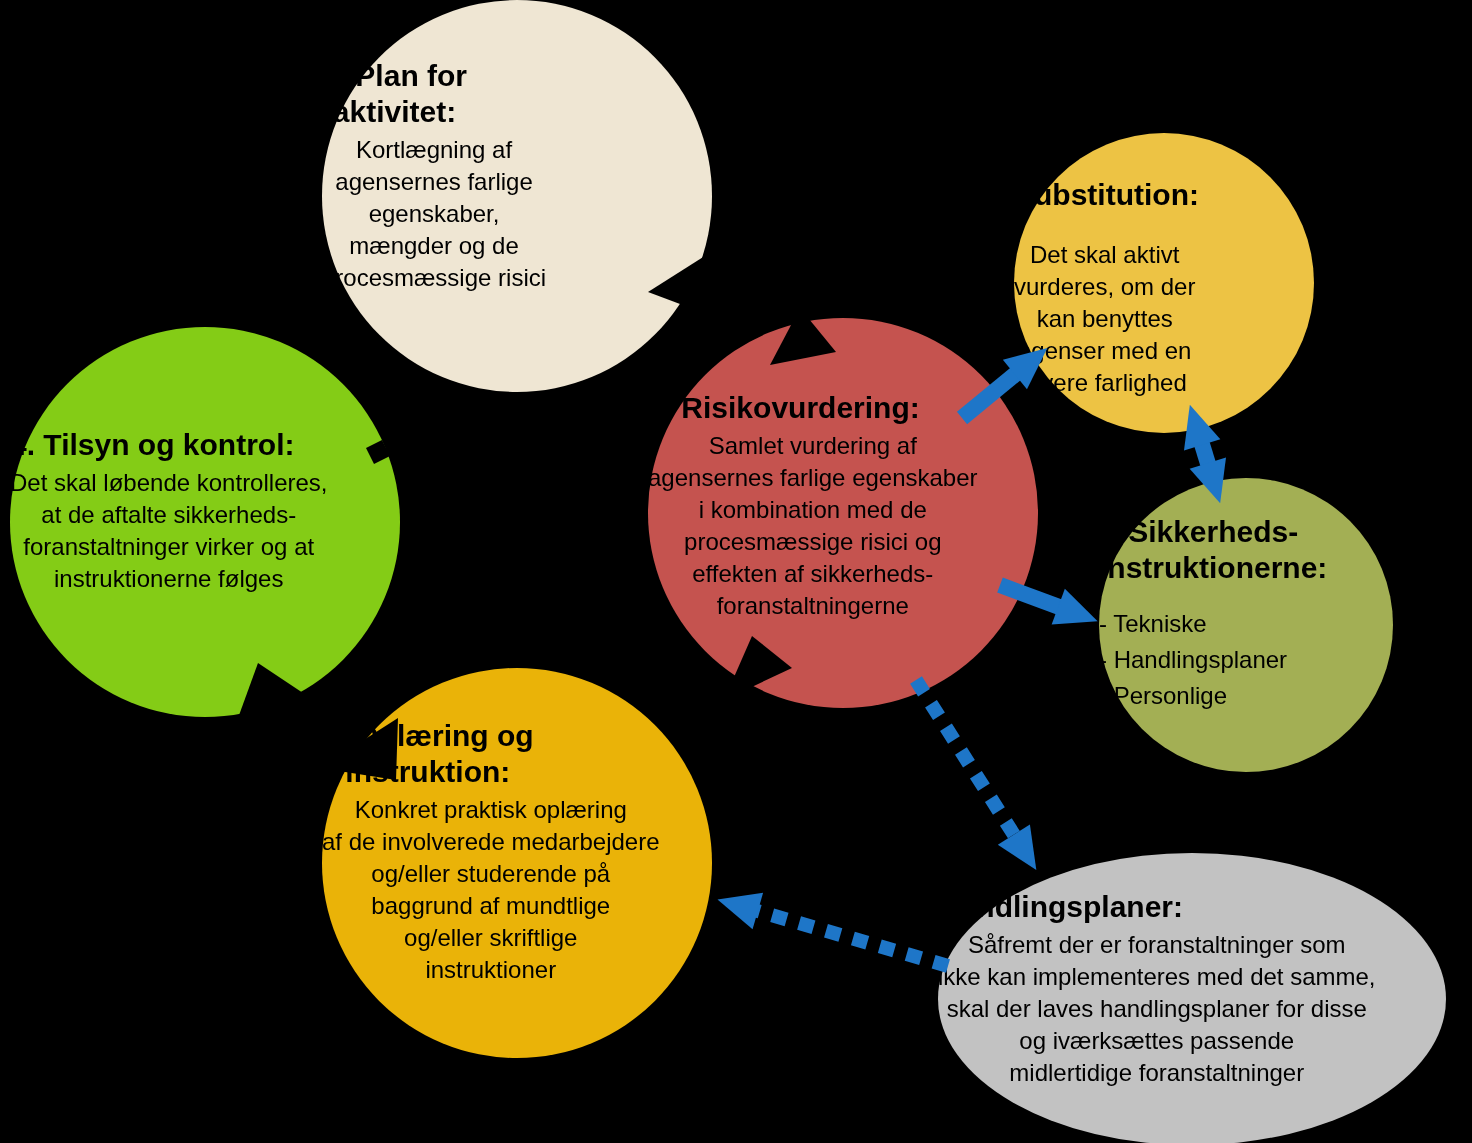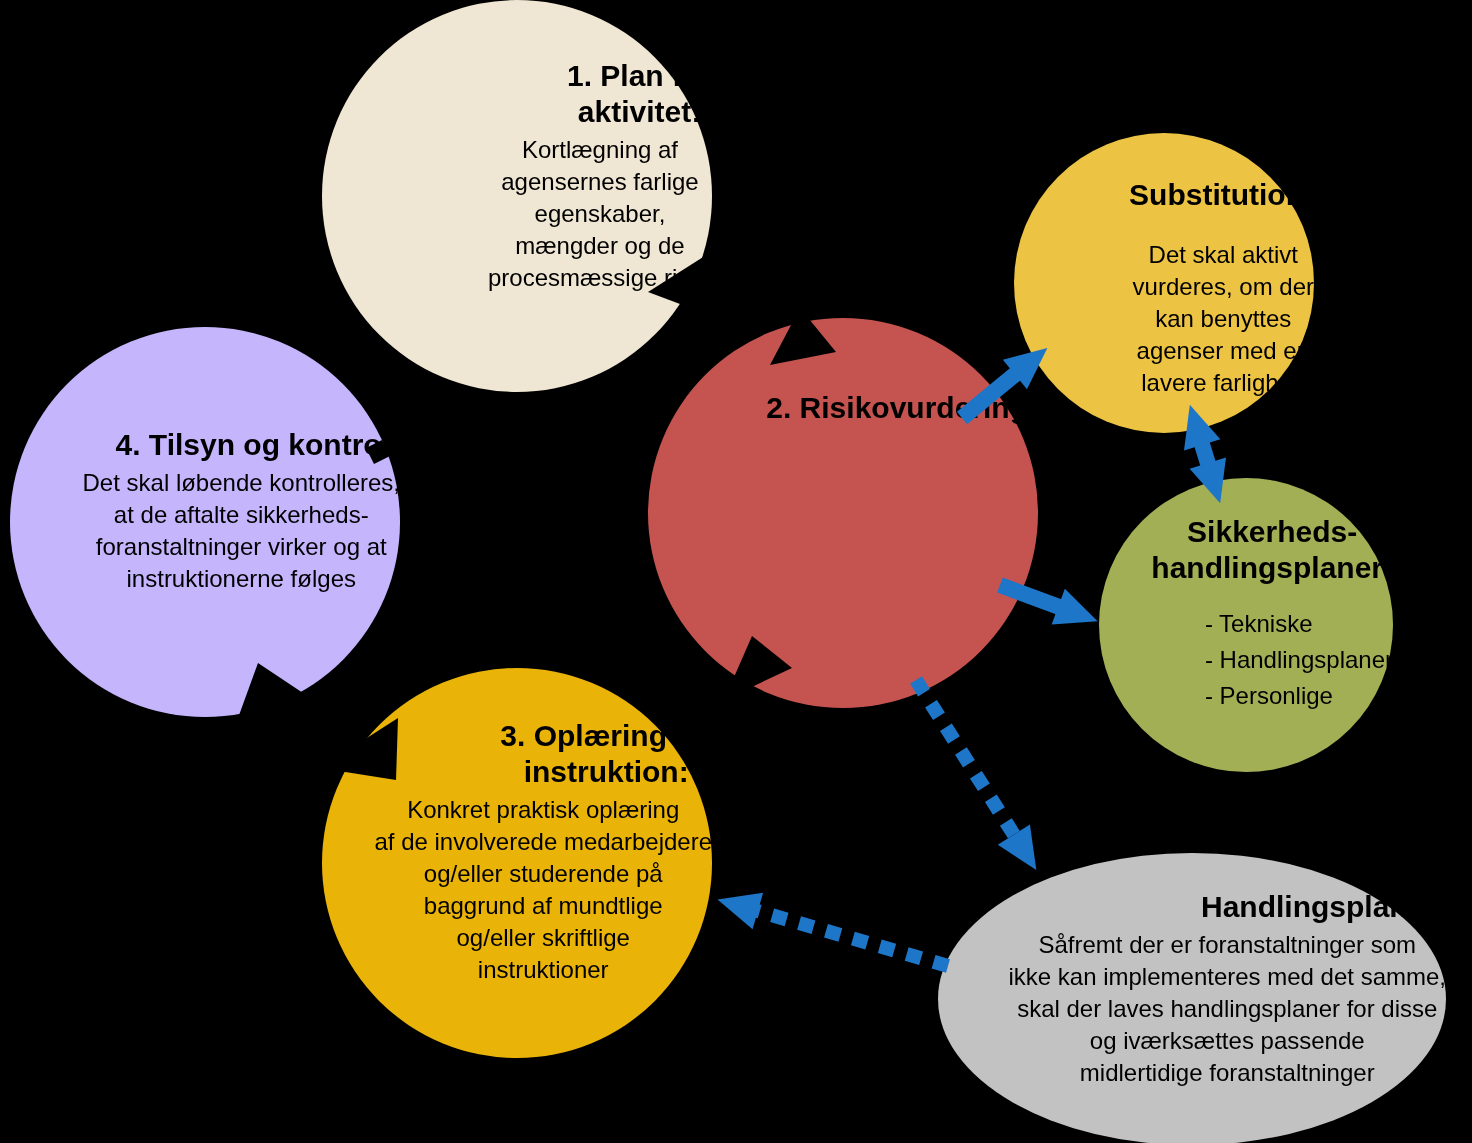--- a/index.html
+++ b/index.html
@@ -14,21 +14,21 @@
     background: #000000;
     overflow: hidden;
     font-family: "Liberation Sans", "DejaVu Sans", sans-serif;
     color: #000000;
   }
   .node {
     position: absolute;
     border-radius: 50%;
     display: flex;
     flex-direction: column;
-    align-items: flex-end;
+    align-items: flex-start;
     text-align: center;
     box-sizing: border-box;
     z-index: 1;
   }
   .node-title {
     font-weight: bold;
     font-size: 30px;
     line-height: 36px;
     white-space: pre-line;
   }
@@ -42,21 +42,21 @@
     margin-top: 20px;
     text-align: left;
     font-size: 24px;
     line-height: 36px;
   }
   .node-list span { display: block; }
 
   .plan          { left: 322px; top: 0px;   width: 390px; height: 392px; background: #EFE6D3; padding-top: 58px; }
   .plan .node-body { max-width: 250px; }
 
-  .tilsyn        { left: 10px;  top: 327px; width: 390px; height: 390px; background: #c4b5fd; padding-top: 100px; }
+  .tilsyn        { left: 10px;  top: 327px; width: 390px; height: 390px; background: #84cc16; padding-top: 100px; }
   .tilsyn .node-body { max-width: 372px; }
 
   .risiko        { left: 648px; top: 318px; width: 390px; height: 390px; background: #C5534F; padding-top: 72px; }
   .risiko .node-body { max-width: 372px; }
 
   .substitution  { left: 1014px; top: 133px; width: 300px; height: 300px; background: #EDC344; padding-top: 44px; gap: 22px; }
   .substitution .node-body { max-width: 240px; }
 
   .sikkerheds    { left: 1099px; top: 478px; width: 294px; height: 294px; background: #A3AF54; padding-top: 36px; }
 
@@ -104,34 +104,40 @@
   <div class="node tilsyn">
     <div class="node-title">4. Tilsyn og kontrol:</div>
     <div class="node-body">Det skal løbende kontrolleres,
 at de aftalte sikkerheds-
 foranstaltninger virker og at
 instruktionerne følges</div>
   </div>
 
   <div class="node risiko">
     <div class="node-title">2. Risikovurdering:</div>
+    <div class="node-body">Samlet vurdering af
+agensernes farlige egenskaber
+i kombination med de
+procesmæssige risici og
+effekten af sikkerheds-
+foranstaltningerne</div>
   </div>
 
   <div class="node substitution">
     <div class="node-title">Substitution:</div>
     <div class="node-body">Det skal aktivt
 vurderes, om der
 kan benyttes
 agenser med en
 lavere farlighed</div>
   </div>
 
   <div class="node sikkerheds">
     <div class="node-title">Sikkerheds-
-handlingsplaner:</div>
+instruktionerne:</div>
     <div class="node-list">
       <span>- Tekniske</span>
       <span>- Handlingsplaner</span>
       <span>- Personlige</span>
     </div>
   </div>
 
   <div class="node oplaering">
     <div class="node-title">3. Oplæring og
 instruktion:</div>

